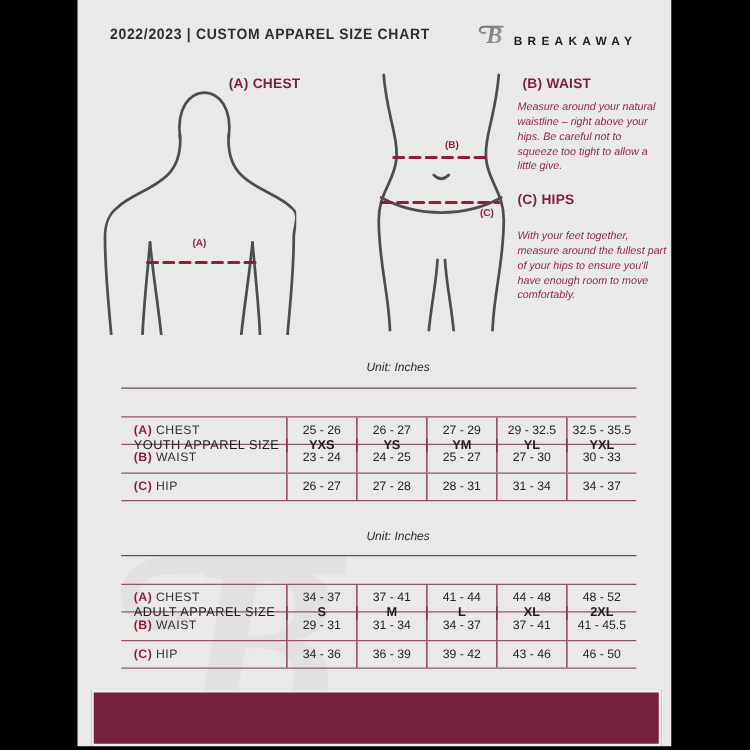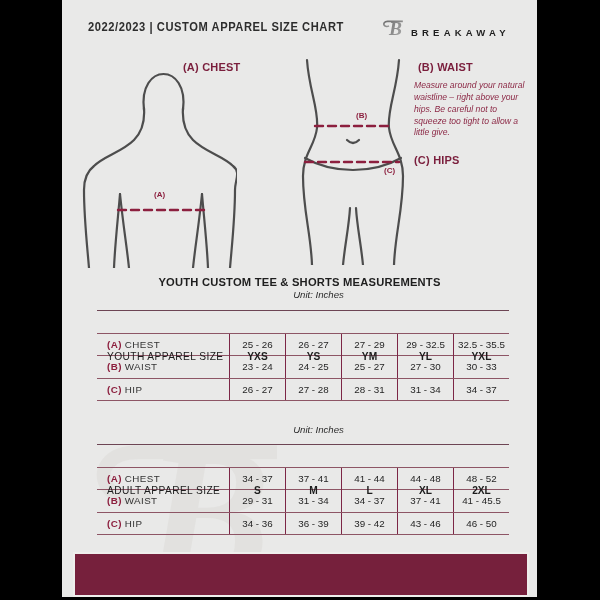--- a/index.html
+++ b/index.html
@@ -117,22 +117,23 @@
   </figure>
   <div class="abs fig-marker" style="left:294px; top:111px;">(B)</div>
   <div class="abs fig-marker" style="left:322px; top:166px;">(C)</div>
 
   <div class="abs m-head" style="left:121px; top:61px;">(A) CHEST</div>
 
   <div class="abs m-head" style="left:332px; top:61px;padding-left:24px;">(B) WAIST</div>
   <div class="abs m-desc" style="left:352px; top:80px; width:117px;">Measure around your natural waistline – right above your hips. Be careful not to squeeze too tight to allow a little give.</div>
 
   <div class="abs m-head" style="left:352px; top:154px;">(C) HIPS</div>
-
-  <div class="abs tbl-title" style="top:276px;">YOUTH CUSTOM TEE &amp; SHORTS MEASUREMENTS</div>
+  <div class="abs m-desc" style="left:352px; top:183px; width:120px;">With your feet together, measure around the fullest part of your hips to ensure you'll
+have enough room to move comfortably.</div>
+
   <div class="abs tbl-unit" style="top:289px;">Unit: Inches</div>
 
   <div class="abs size-table" style="top:310px;">
     <div class="t-row head">
       <div class="c lbl">YOUTH APPAREL SIZE</div>
       <div class="c">YXS</div>
       <div class="c">YS</div>
       <div class="c">YM</div>
       <div class="c">YL</div>
       <div class="c">YXL</div>

